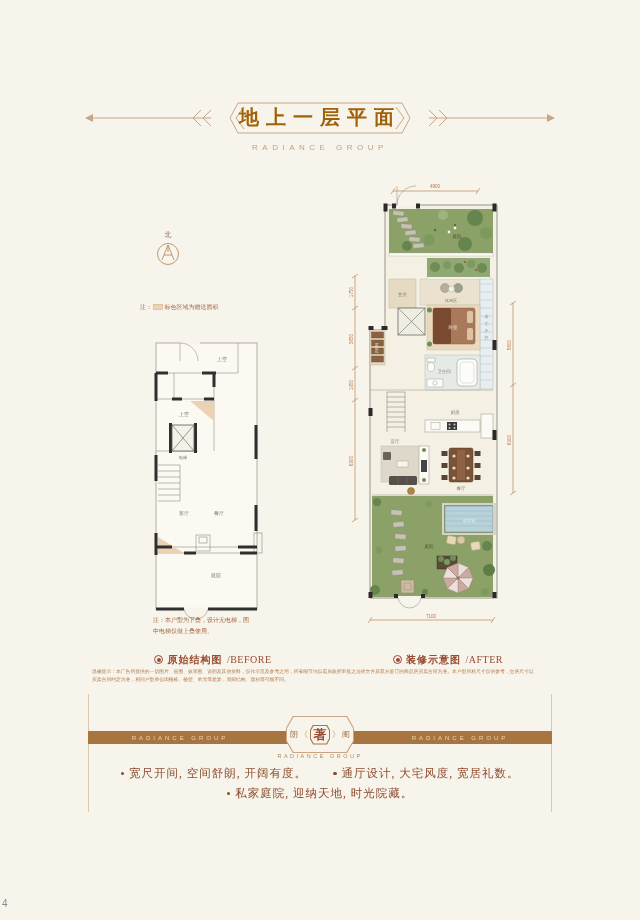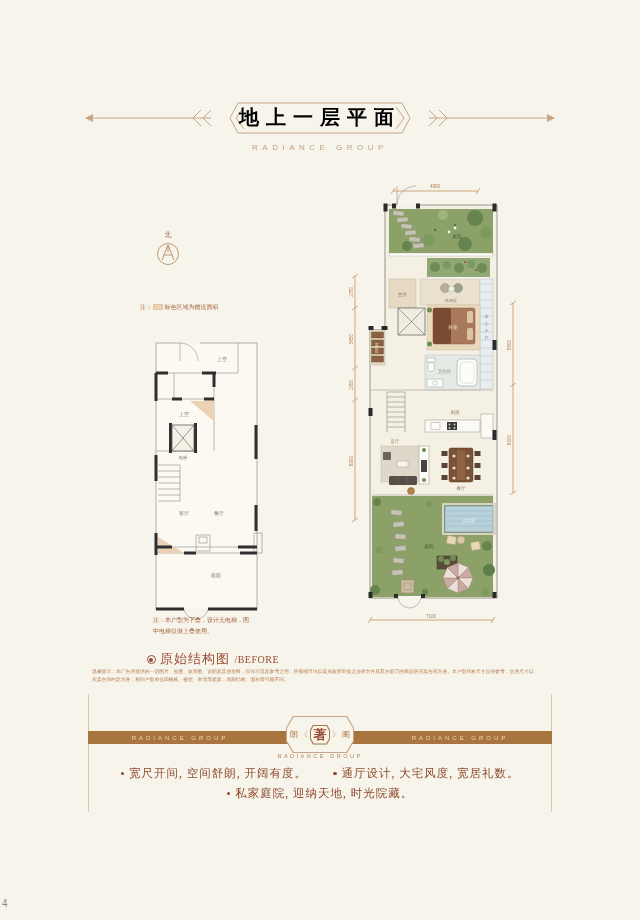--- a/index.html
+++ b/index.html
@@ -2,33 +2,33 @@
 <html><head>
 <meta charset="utf-8">
 <style>
   html,body{margin:0;padding:0;background:#f7f4eb;}
   #page{position:relative;width:640px;height:920px;background:#f7f4eb;overflow:hidden;
         font-family:"Liberation Sans",sans-serif;}
   .abs{position:absolute;}
   
   .title-text{position:absolute;left:85px;top:104px;width:470px;text-align:center;
     font-family:"Liberation Serif",serif;font-weight:bold;font-size:20px;letter-spacing:7px;
-    color:#000000;}
+    color:#a16207;}
   .subtitle{position:absolute;left:85px;top:143px;width:470px;text-align:center;
     font-size:8px;letter-spacing:4.5px;color:#c2a183;}
   
   .compass-wrap{position:absolute;left:150px;top:230px;width:36px;text-align:center;}
   .compass-n{font-size:7px;color:#8a6a4f;font-family:"Liberation Serif",serif;}
   .tiny-note{position:absolute;font-size:10px;color:#a4633f;white-space:nowrap;
     transform:scale(0.6);transform-origin:left top;font-family:"Liberation Serif",serif;}
   .tiny-note .swatch{display:inline-block;width:14px;height:7px;background:#ecd2b5;
     border:1px solid #d2b48f;vertical-align:middle;margin:0 3px 2px 2px;}
   
   .caption{position:absolute;width:140px;text-align:center;color:#9a4b33;white-space:nowrap;}
-  .caption .cn{font-family:"Liberation Serif",serif;font-weight:normal;font-size:13px;letter-spacing:1px;}
+  .caption .cn{font-family:"Liberation Serif",serif;font-weight:bold;font-size:10px;letter-spacing:1px;}
   .caption .en{font-family:"Liberation Serif",serif;font-size:10px;letter-spacing:0.5px;}
   .caption-bullet{display:inline-block;width:7px;height:7px;border-radius:50%;
     border:1.5px solid #9a4b33;position:relative;margin-right:4px;vertical-align:-1px;}
   .caption-bullet::after{content:"";position:absolute;left:1.5px;top:1.5px;width:4px;height:4px;
     border-radius:50%;background:#9a4b33;}
   
   .disclaimer{position:absolute;left:92px;top:667px;width:950px;color:#b5794a;
     font-size:10px;line-height:1.75;transform:scale(0.48);transform-origin:left top;
     font-family:"Liberation Serif",serif;}
   .disclaimer div{white-space:nowrap;}
@@ -470,20 +470,24 @@
       <rect x="36.5" y="146" width="6" height="4"></rect>
         <rect x="23.5" y="146" width="5" height="4"></rect>
       <rect x="23.5" y="228" width="4" height="8"></rect>
         <rect x="23.5" y="412" width="4" height="6"></rect>
       <rect x="147.5" y="412" width="4" height="6"></rect>
       <rect x="49" y="414" width="4" height="4"></rect>
         <rect x="76" y="414" width="4" height="4"></rect>
     </g>
   </svg>
 
+  <div class="caption" style="left:378px;top:649px">
+    <span class="caption-bullet"></span><span class="cn">装修示意图</span>
+    <span class="en">/AFTER</span>
+  </div>
 
   <div class="disclaimer">
     <div>温馨提示：本广告所提供的一切图片、画图、效果图、说明及其他资料，仅作示范及参考之用，所有细节均以最后政府审批之法律文件及双方签订的商品房买卖合同为准。本户型所标尺寸仅供参考，交房尺寸以</div>
     <div>买卖合同约定为准，相同户型单位因楼栋、楼层、单元等差异，局部结构、面积等可能不同。</div>
   </div>
 
   <div class="side-rail" style="left:88px"></div>
   <div class="side-rail" style="left:551px"></div>
 
   <div class="banner-bar">

